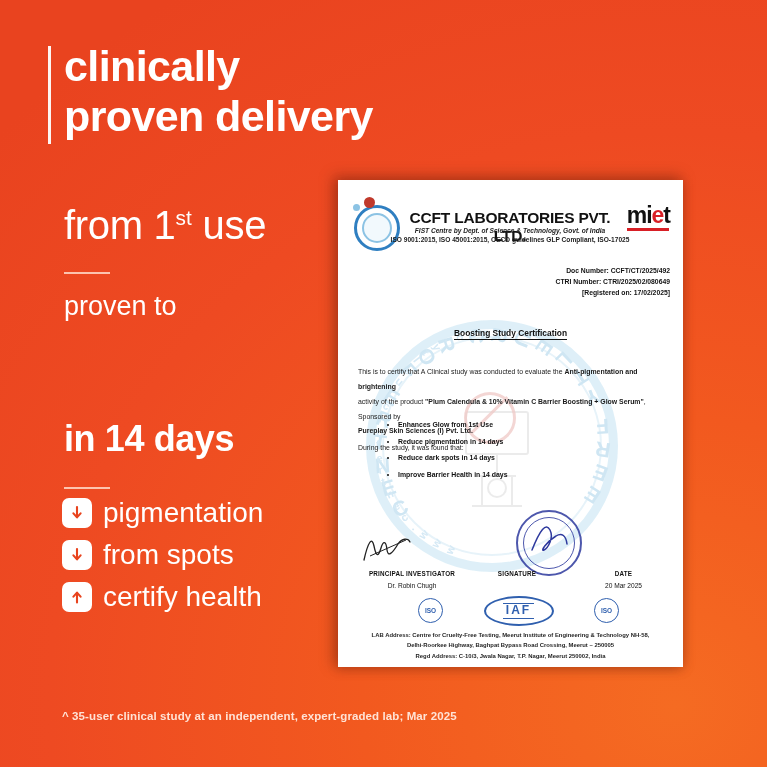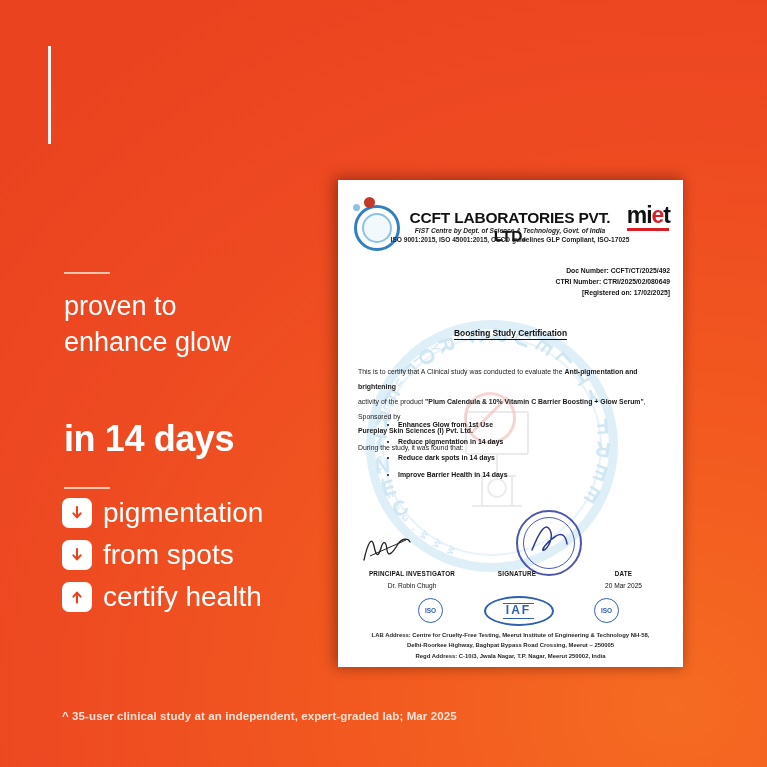--- a/index.html
+++ b/index.html
@@ -227,27 +227,31 @@
     font-size:5.9px;color:#1f1f1f;line-height:1.75;font-weight:bold;
   }
 </style>
 </head>
 <body>
 
 <div class="poster">
 
   <div class="rule-vert"></div>
 
-
+  <div class="headline">
+    <span>clinically</span>
+    <span class="l2">proven delivery</span>
+  </div>
+
+  <div class="sub-head"><span>from 1</span><sup>st</sup><span> use</span></div>
 
   <div class="divider div-1"></div>
 
   <div class="sub-body">
     <span>proven to</span>
-    <span>enhance glow</span>
   </div>
 
   <div class="sub-head2">in 14 days</div>
   <div class="divider div-2"></div>
 
   <div class="bullets">
     <div class="brow">
       <span class="badge">
         <svg width="16" height="16" viewBox="0 0 16 16">
             <path d="M8 2 L8 11" stroke="#e8431d" stroke-width="2.1" fill="none" stroke-linecap="round"></path>

